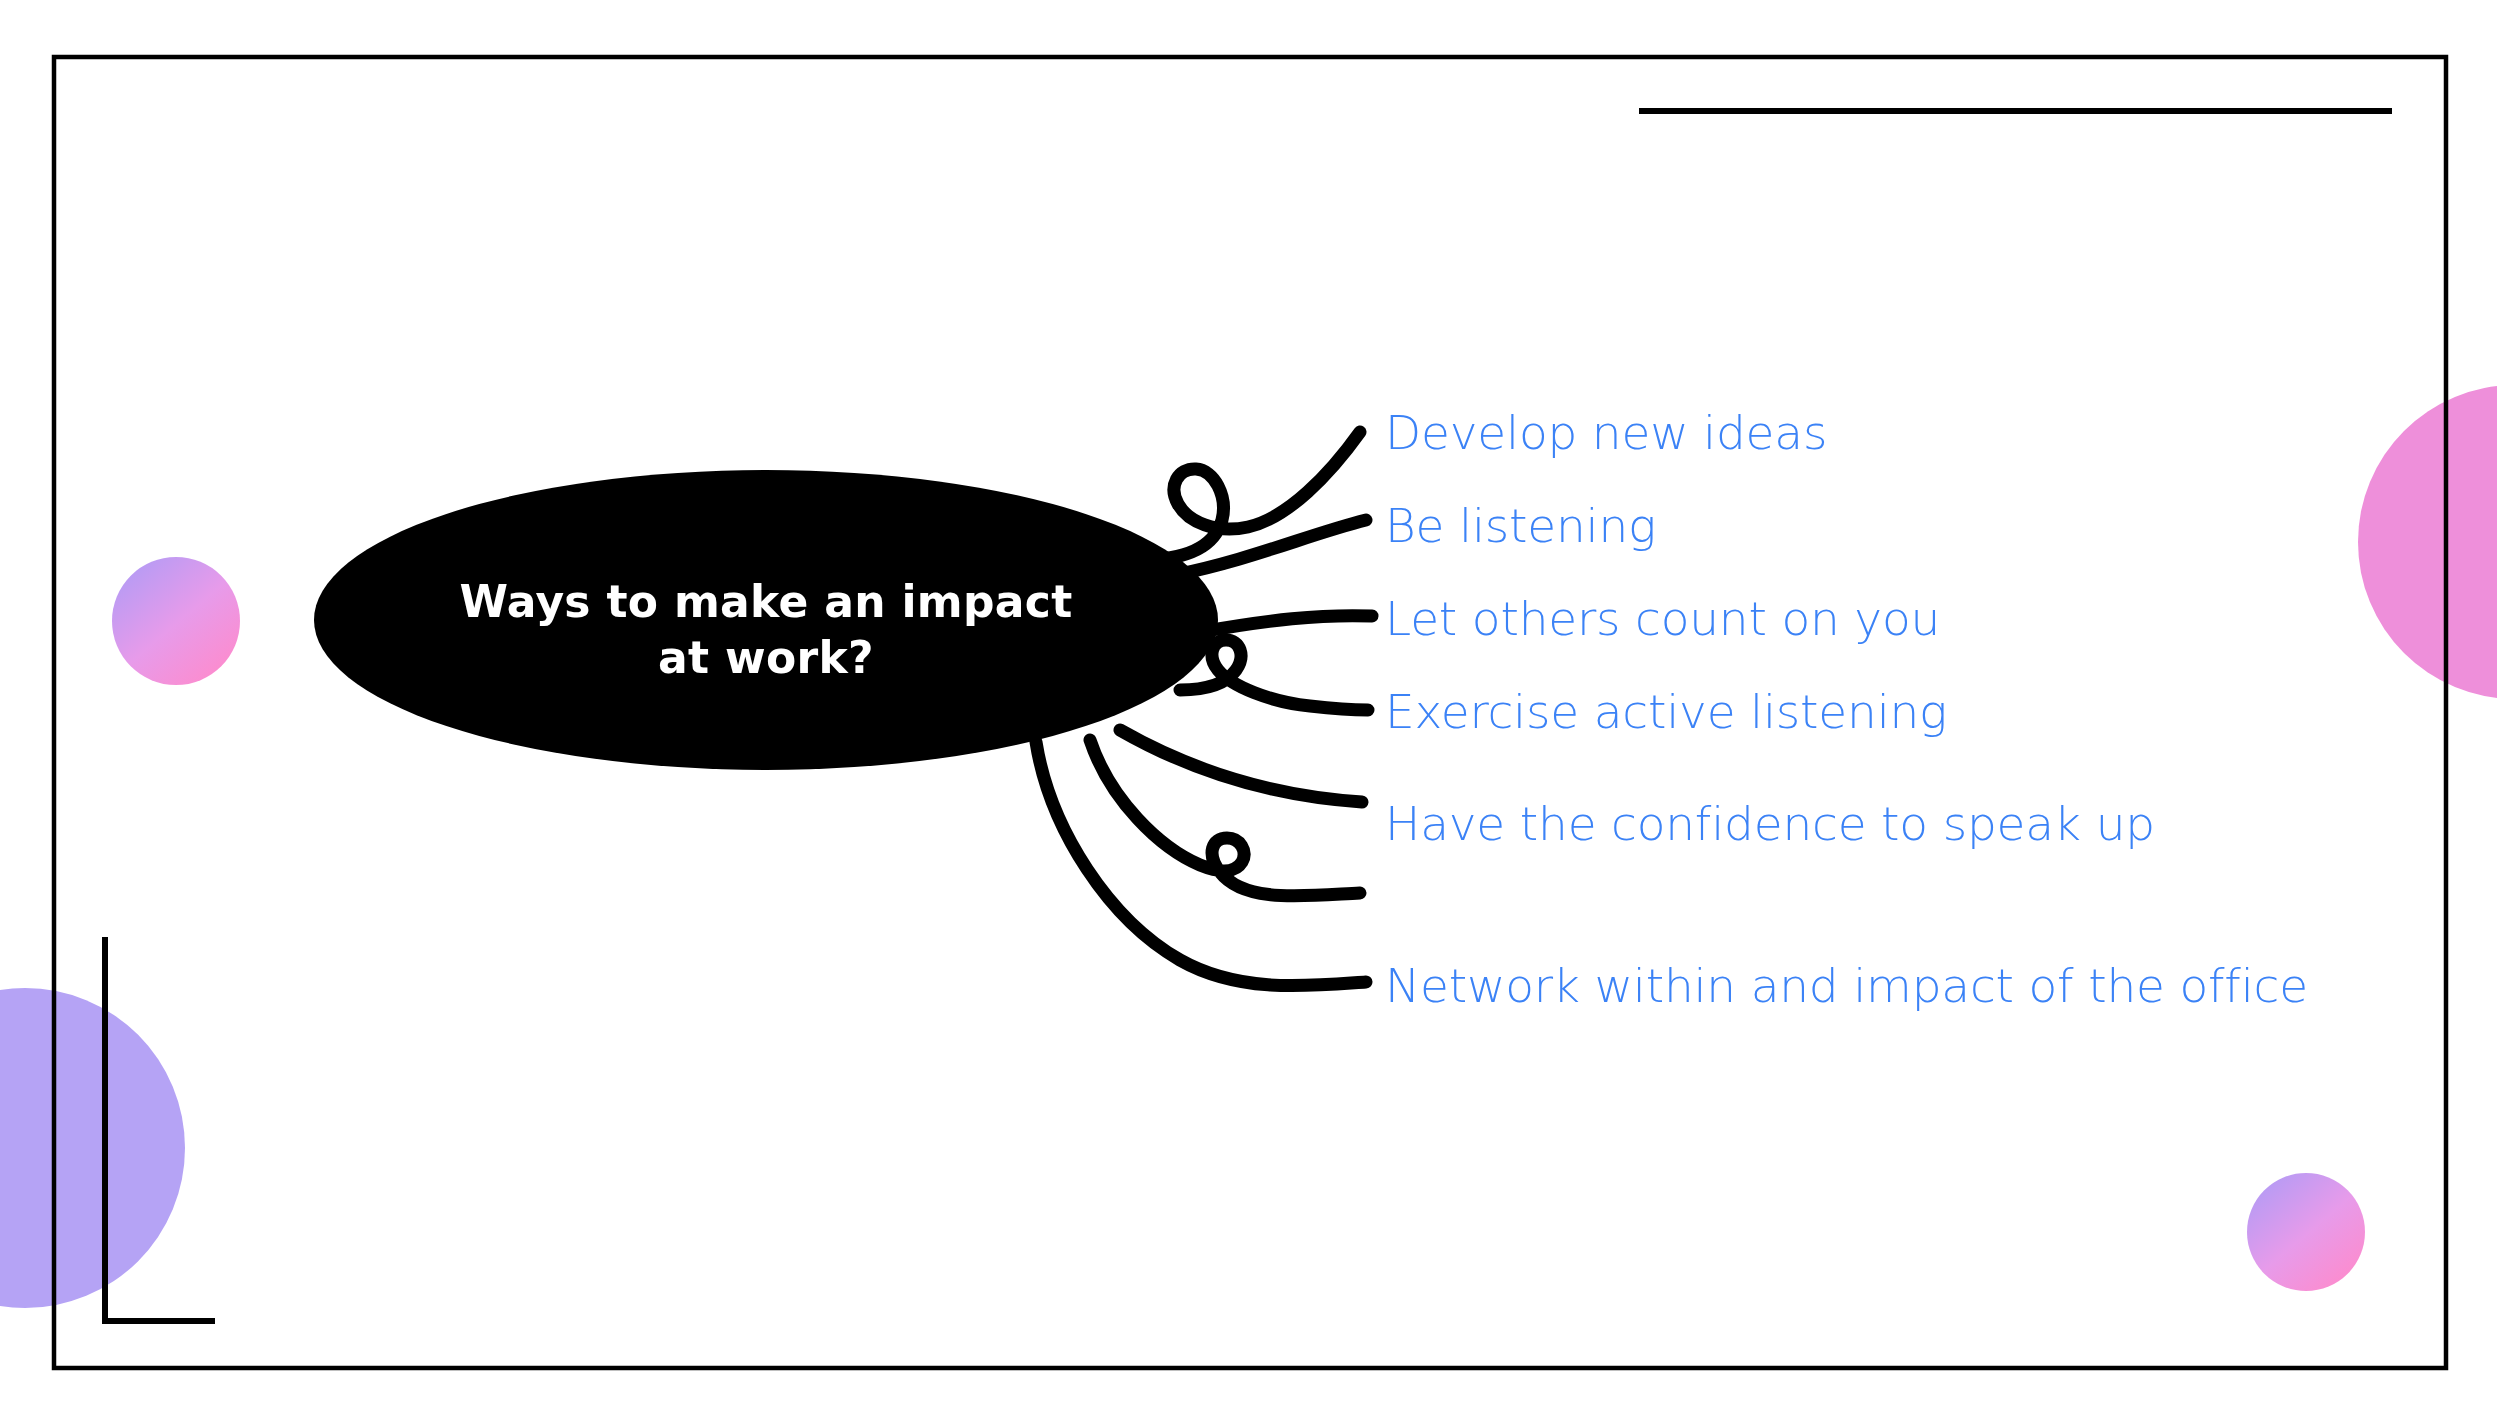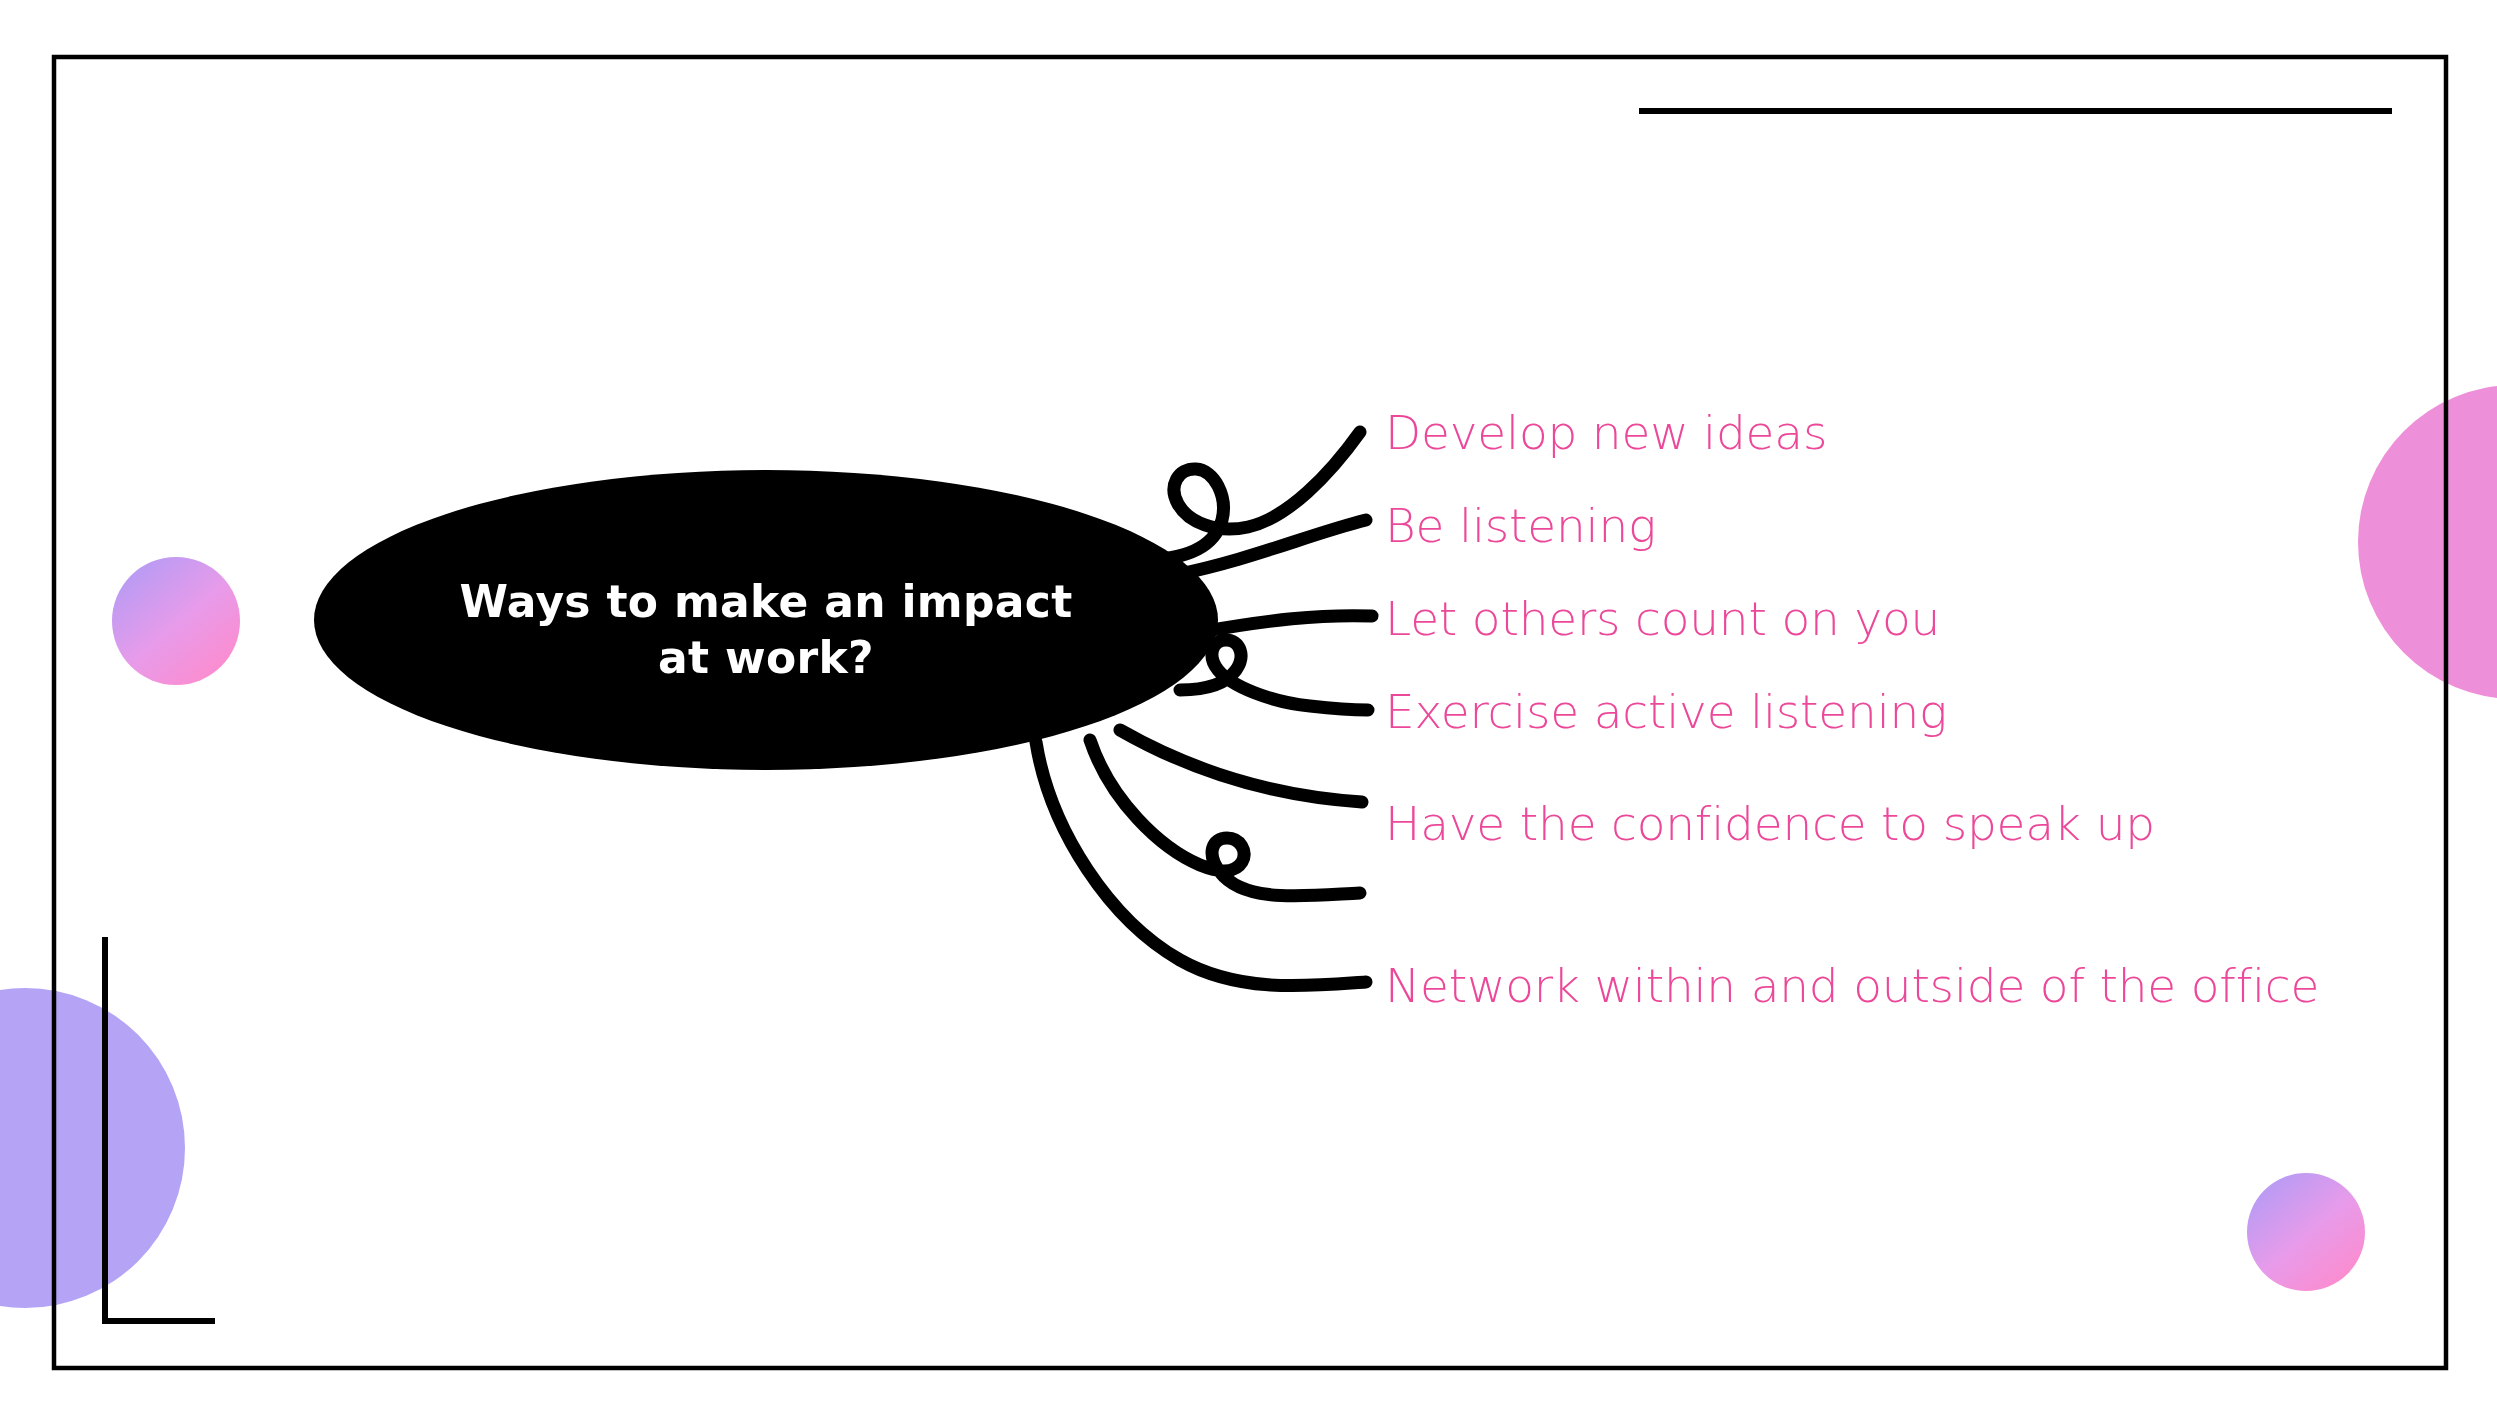--- a/index.html
+++ b/index.html
@@ -29,21 +29,21 @@
     width: 2497px;
     height: 1426px;
   }
   .branch-label {
     position: absolute;
     font-family: "DejaVu Sans", "Liberation Sans", sans-serif;
     font-weight: 300;
     font-size: 47px;
     line-height: 1;
     letter-spacing: -0.2px;
-    color: #ec4899;
+    color: #3b82f6;
     white-space: nowrap;
     transform: translateY(-50%);
     -webkit-font-smoothing: antialiased;
   }
   #center-node-text {
     position: absolute;
     left: 314px;
     top: 470px;
     width: 904px;
     height: 300px;
@@ -129,15 +129,15 @@
 
   <div id="center-node-text">
     <span>Ways to make an impact at work?</span>
   </div>
 
   <div class="branch-label" style="left:1385px; top:432px;">Develop new ideas</div>
   <div class="branch-label" style="left:1385px; top:525px;">Be listening</div>
   <div class="branch-label" style="left:1385px; top:618px;">Let others count on you</div>
   <div class="branch-label" style="left:1385px; top:711px;">Exercise active listening</div>
   <div class="branch-label" style="left:1385px; top:804px;margin-top:19px;">Have the confidence to speak up</div>
-  <div class="branch-label" style="left:1385px; top:985px;">Network within and outside of the office</div>
+  <div class="branch-label" style="left:1385px; top:985px;">Network within and impact of the office</div>
 
 </div>
 
 </body></html>

